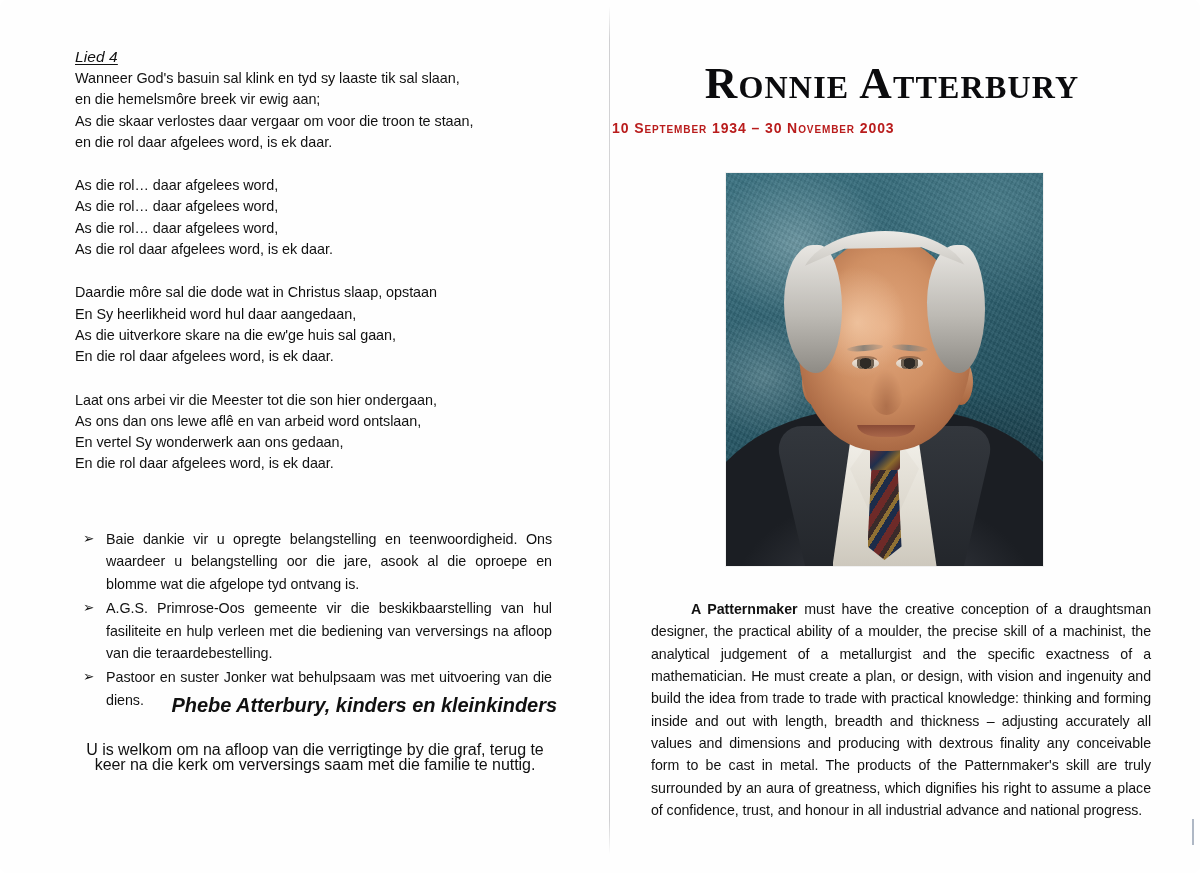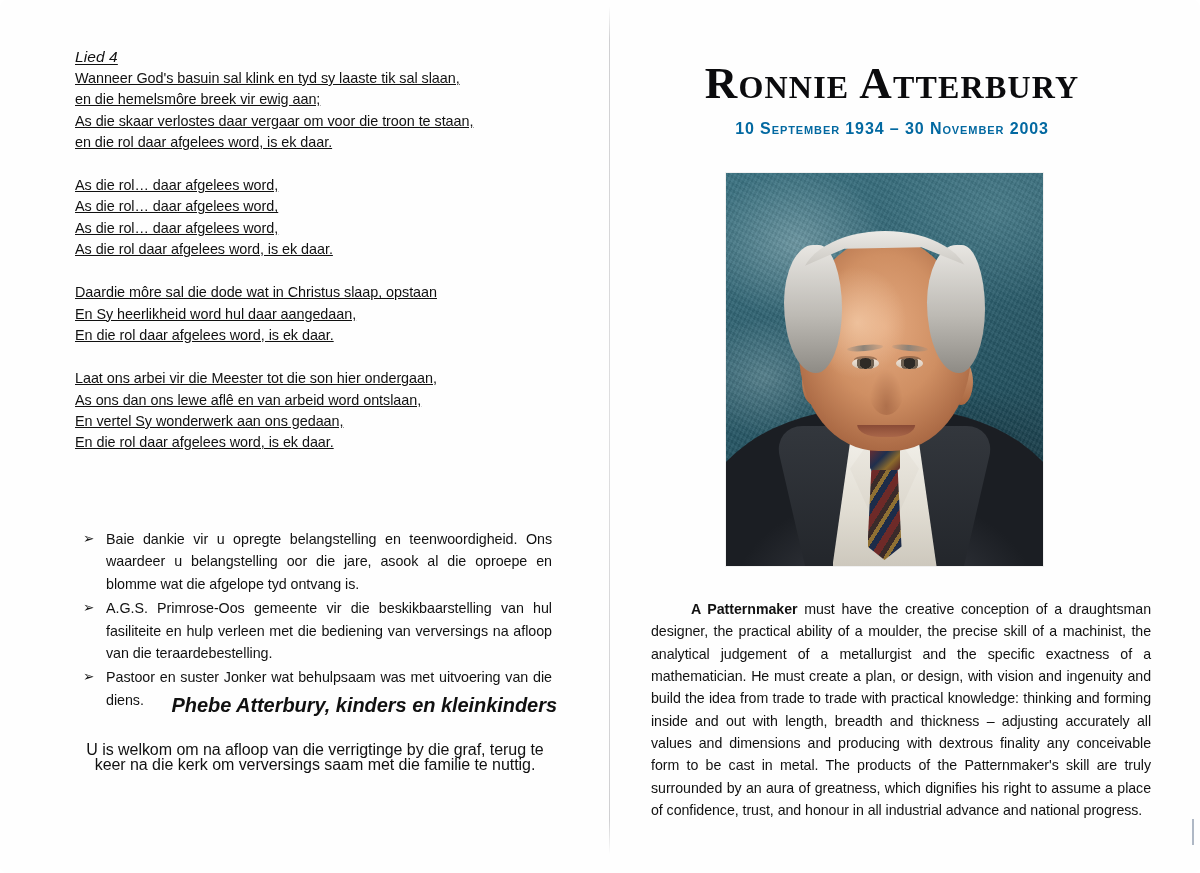--- a/index.html
+++ b/index.html
@@ -63,21 +63,20 @@
   #song-title {
     font-size: 15.5px;
     font-style: italic;
     text-decoration: underline;
     text-underline-offset: 2px;
     margin: 0 0 2px 0;
     letter-spacing: 0.1px;
   }
   .stanza {
     margin: 0 0 22px 0;
-    text-decoration: underline;
   }
   .stanza:last-child { margin-bottom: 15px; }
   .verse-line {
     font-size: 14.4px;
     line-height: 21.3px;
     letter-spacing: -0.05px;
     white-space: nowrap;
   }
 
   #thanks-heading {
@@ -171,26 +170,25 @@
     line-height: 50px;
     font-variant: small-caps;
     letter-spacing: 1.2px;
     color: #0b0b0d;
   }
   #deceased-dates {
     position: absolute;
     left: 0;
     top: 120px;
     width: 560px;
-    text-align: center;
-    font-size: 16px;
+    font-size: 14px;
     font-weight: bold;
     font-variant: small-caps;
     letter-spacing: 0.9px;
-    color: #0369a1;
+    color: #b91c1c;
   }
 
   
   #portrait-frame {
     position: absolute;
     left: 114px;
     top: 173px;
     width: 317px;
     height: 393px;
     overflow: hidden;
@@ -419,20 +417,21 @@
       <div class="stanza">
         <div class="verse-line">As die rol… daar afgelees word,</div>
         <div class="verse-line">As die rol… daar afgelees word,</div>
         <div class="verse-line">As die rol… daar afgelees word,</div>
         <div class="verse-line">As die rol daar afgelees word, is ek daar.</div>
       </div>
 
       <div class="stanza">
         <div class="verse-line">Daardie môre sal die dode wat in Christus slaap, opstaan</div>
         <div class="verse-line">En Sy heerlikheid word hul daar aangedaan,</div>
+        <div class="verse-line">As die uitverkore skare na die ew'ge huis sal gaan,</div>
         <div class="verse-line">En die rol daar afgelees word, is ek daar.</div>
       </div>
 
       <div class="stanza">
         <div class="verse-line">Laat ons arbei vir die Meester tot die son hier ondergaan,</div>
         <div class="verse-line">As ons dan ons lewe aflê en van arbeid word ontslaan,</div>
         <div class="verse-line">En vertel Sy wonderwerk aan ons gedaan,</div>
         <div class="verse-line">En die rol daar afgelees word, is ek daar.</div>
       </div>
     </div>

